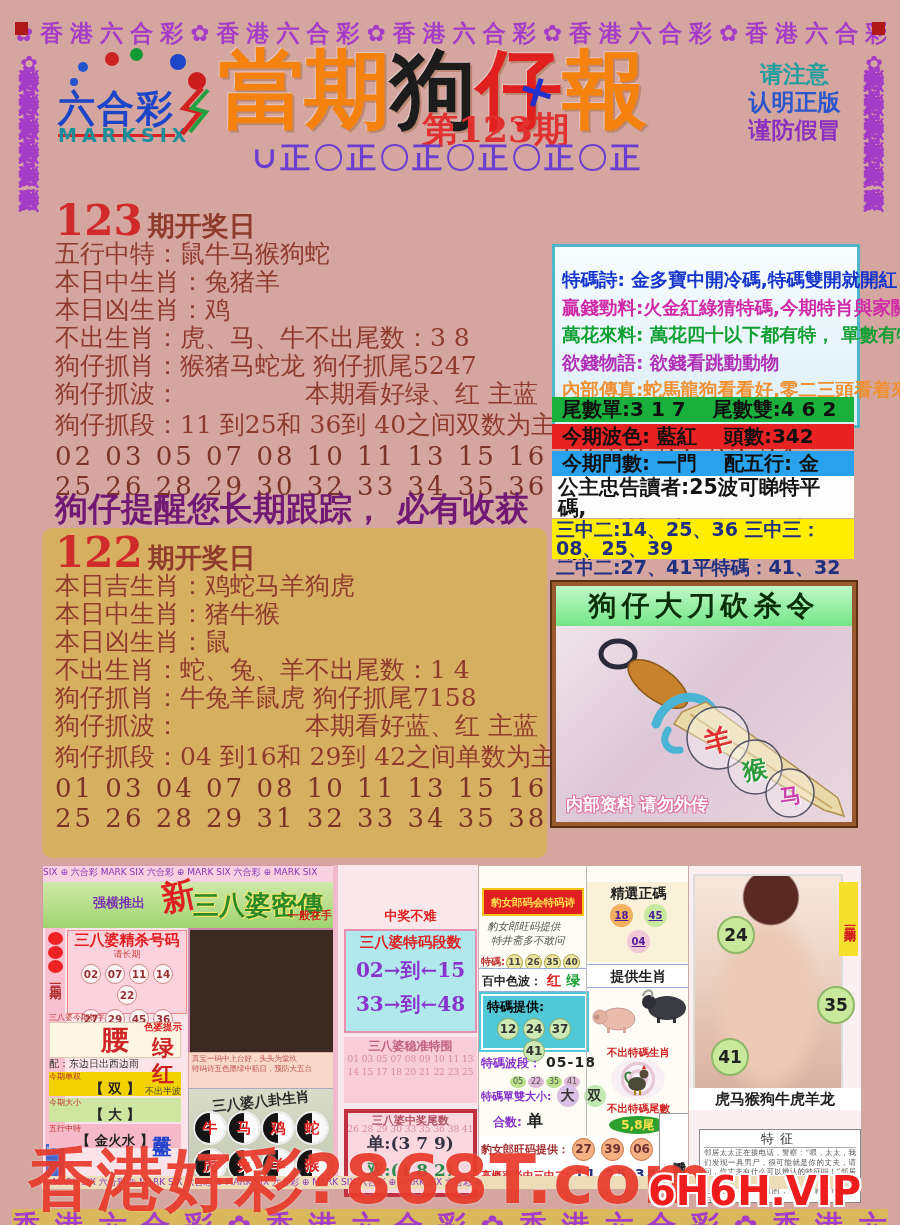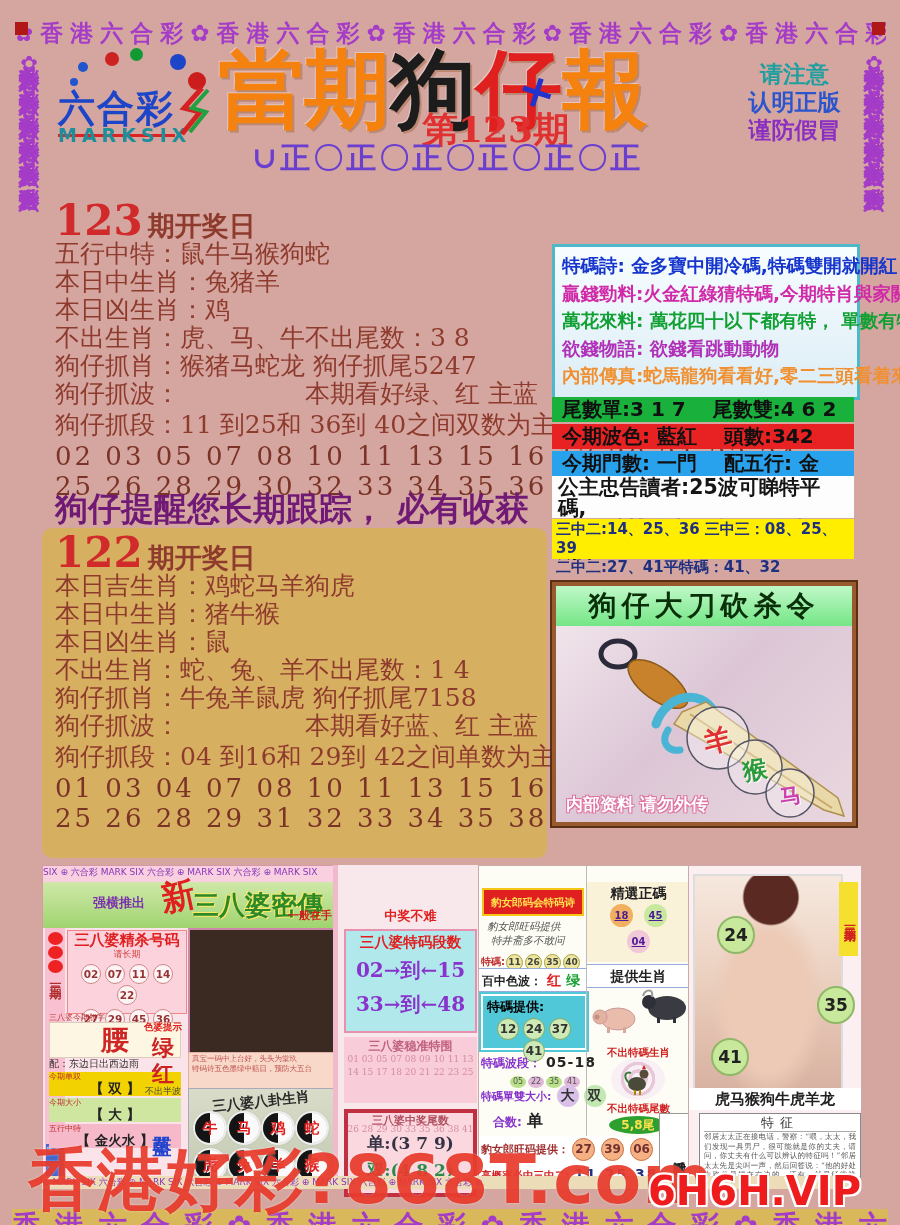--- a/index.html
+++ b/index.html
@@ -20,26 +20,26 @@
   .notice-line{font-size:23px;font-weight:bold;font-family:"DejaVu Sans",sans-serif;line-height:28px;text-align:center;}
   .tally{font-size:30px;font-weight:bold;color:#6a3fd0;letter-spacing:3px;}
   
   .blk-num{font-size:42px;color:#d02a2a;font-weight:bold;}
   .blk-suffix{font-size:27px;color:#8e3b2e;font-weight:bold;}
   .pred-line{font-size:25px;color:#8e3b2e;white-space:nowrap;}
   .nums-row{font-size:26px;color:#7a3326;letter-spacing:3px;white-space:nowrap;}
   .reminder{font-size:33px;font-weight:bold;color:#701a75;}
   .tan-bg{background:#d7af60;border-radius:10px;}
   
-  .tips-box{border:3px solid #4db8c8;background:linear-gradient(#f7fdff,#dcedf6);padding:5px 7px;}
+  .tips-box{border:3px solid #4db8c8;background:linear-gradient(#f7fdff,#dcedf6);padding:19px 7px;}
   .tips-box div{font-size:18.5px;font-weight:bold;line-height:27.5px;white-space:nowrap;font-family:"DejaVu Sans",sans-serif;}
   .bar-row{height:25px;margin-bottom:2px;font-size:20px;font-weight:bold;color:#101010;
            font-family:"DejaVu Sans",sans-serif;padding-left:10px;line-height:25px;white-space:nowrap;}
   .princess{background:#fdfdfd;font-size:20.5px;font-weight:bold;color:#151515;line-height:21px;padding:1px 6px;font-family:"DejaVu Sans",sans-serif;}
-  .yellowbox{background:#ffee00;font-size:15px;font-weight:bold;color:#203080;line-height:19px;padding:1px 4px;font-family:"DejaVu Sans",sans-serif;}
+  .yellowbox{background:#ffee00;font-size:19px;font-weight:bold;color:#203080;line-height:19px;padding:1px 4px;font-family:"DejaVu Sans",sans-serif;}
   
   .knife-box{border:4px solid #9a5a30;box-shadow:0 0 0 2px #5a3012;background:#e9d7e0;}
   .knife-head{height:40px;background:linear-gradient(#c0f8c8,#74e686);text-align:center;
       font-size:28px;font-weight:bold;color:#0a300a;letter-spacing:5px;line-height:40px;}
   .knife-body{position:relative;height:196px;background:linear-gradient(135deg,#f0e4ea 0%,#dcc6d6 45%,#e9d7de 100%);}
   .knife-char{position:absolute;font-weight:bold;text-shadow:1px 1px 0 #fff;}
   .knife-footer{position:absolute;left:10px;bottom:6px;font-size:17px;font-weight:bold;color:#fff;
       text-shadow:1px 1px 0 #e070a0,-1px -1px 0 #e070a0,1px -1px 0 #e070a0,-1px 1px 0 #e070a0;}
   
   #collage{background:#f3dee2;}
@@ -378,21 +378,21 @@
                              radial-gradient(ellipse at 50% 60%,#eccab6 0 38%,transparent 55%),
                              linear-gradient(180deg,#f6e8de,#ecd2c2 45%,#e2bfae 75%,#d8b2a2);
                   border:2px solid #ddd;"></div>
       <div class="vtext" style="position:absolute;left:150px;top:16px;width:19px;height:74px;background:#f5e030;color:#d02020;
                   font-size:12px;font-weight:bold;text-align:center;">第一二三期</div>
       <span class="ball green-ball" style="left:28px;top:50px;">24</span>
       <span class="ball green-ball" style="left:128px;top:120px;">35</span>
       <span class="ball green-ball" style="left:22px;top:172px;">41</span>
       <div style="position:absolute;left:0;top:222px;width:172px;height:22px;background:#fff;
                   font-size:15px;font-weight:bold;color:#222;text-align:center;line-height:22px;">虎马猴狗牛虎羊龙</div>
-      <div style="position:absolute;left:10px;top:247px;width:152px;height:70px;background:#fff;border:1px solid #888;padding:1px 4px;">
+      <div style="position:absolute;left:10px;top:263px;width:152px;height:70px;background:#fff;border:1px solid #888;padding:1px 4px;">
         <div style="font-size:13px;color:#333;text-align:center;border-bottom:1px solid #aaa;line-height:16px;letter-spacing:6px;">特征</div>
         <div class="humor-p">邻居太太正在接电话，警察：“喂，太太，我们发现一具男尸，很可能就是你的丈夫，请问，你丈夫有什么可以辨认的特征吗！”邻居太太先是尖叫一声，然后回答说：“他的好处走路总是摆在右边的，还有，就是经常晚归。”</div>
       </div>
     </div>
   </div>
 
   <div class="abs" style="left:42px;top:1176px;width:818px;height:13px;background:#ecdcb8;font-size:9px;color:#8a35b8;overflow:hidden;white-space:nowrap;font-family:'DejaVu Sans',sans-serif;">⊕ MARK SIX 六合彩 ⊕ MARK SIX 六合彩 ⊕ MARK SIX 六合彩 ⊕ MARK SIX 六合彩 ⊕ MARK SIX 六合彩 ⊕</div>
   <div class="abs border-text" style="left:12px;top:1189px;width:876px;height:36px;background:#d9b85c;font-size:29px;letter-spacing:14px;line-height:34px;margin-top:20px;">香港六合彩✿香港六合彩✿香港六合彩✿香港六</div>
 
   <div class="abs wm1" style="left:28px;top:1135px;">香港好彩?868T.com</div>

